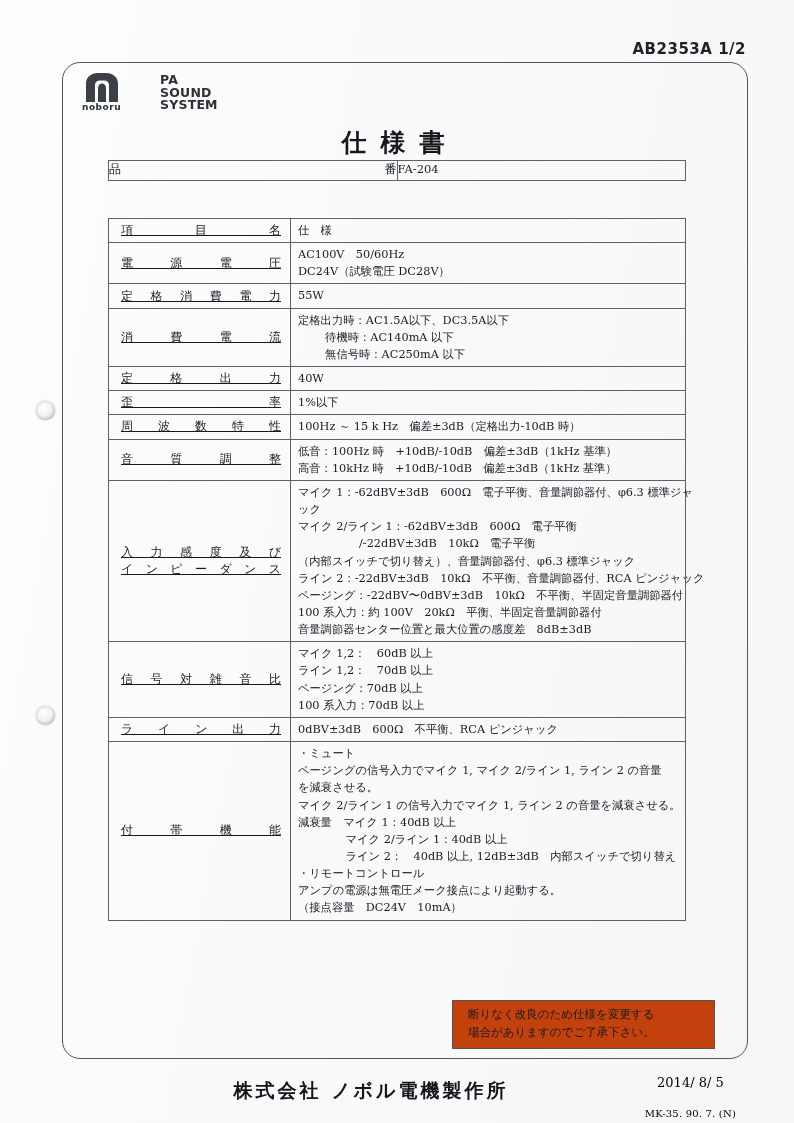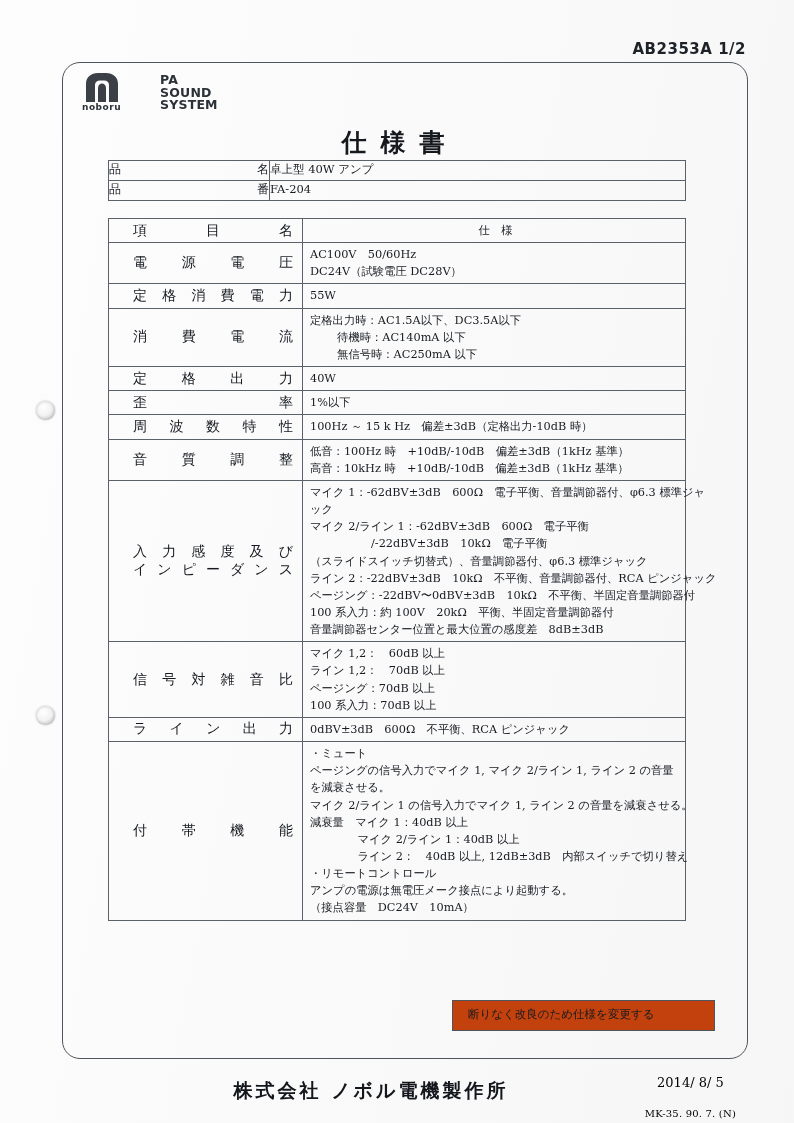--- a/index.html
+++ b/index.html
@@ -155,36 +155,37 @@
 
   
   #main-table {
     left: 108px;
     top: 218px;
     width: 578px;
   }
   #main-table td.lbl {
     width: 160px;
     vertical-align: middle;
-    font-size: 14px;
-    padding-left: 24px;
+    font-size: 12px;
+    padding-left: 12px;
     padding-right: 9px;
+    text-decoration: underline;
   }
   #main-table td.val {
     font-size: 11.3px;
     line-height: 1.52;
     padding: 3px 4px 3px 7px;
   }
   .lbl-2line {
     text-align: justify;
     text-align-last: justify;
   }
   .lbl-2line div { text-align: justify; text-align-last: justify; }
   .hdr-val {
-    text-align: center;
+    text-align: left;
     font-size: 12px;
     letter-spacing: 0;
   }
   .val .line { white-space: nowrap; }
   .val .indent1 { padding-left: 2.4em; }
   .val .indent2 { padding-left: 4.2em; }
   .val .indent4 { padding-left: 5.4em; }
 
   
   .notice {
@@ -256,24 +257,20 @@
     <span>SOUND</span>
     <span>SYSTEM</span>
   </div>
 </div>
 
 <div class="doc-title">仕様書</div>
 
 <table class="spec" id="header-table">
   <tbody>
     <tr>
-      <td class="lbl" style="width:160px">品　　　　名</td>
-      <td class="val">卓上型 40W アンプ</td>
-    </tr>
-    <tr>
       <td class="lbl">品　　　　番</td>
       <td class="val">FA-204</td>
     </tr>
   </tbody>
 </table>
 
 <table class="spec" id="main-table">
   <tbody id="main-tbody">
       <tr>
         <td class="lbl" style="width: 160px;">項　目　名</td>
@@ -328,21 +325,21 @@
       <tr>
         <td class="lbl lbl-2line">
           <div>入 力 感 度 及 び</div>
           <div>イ ン ピ ー ダ ン ス</div>
         </td>
         <td class="val">
           <div class="line">マイク 1：-62dBV±3dB　600Ω　電子平衡、音量調節器付、φ6.3 標準ジャ</div>
           <div class="line">ック</div>
           <div class="line">マイク 2/ライン 1：-62dBV±3dB　600Ω　電子平衡</div>
           <div class="line indent4">/-22dBV±3dB　10kΩ　電子平衡</div>
-          <div class="line">（スライドスイッチ切替式）、音量調節器付、φ6.3 標準ジャック</div>
+          <div class="line">（内部スイッチで切り替え）、音量調節器付、φ6.3 標準ジャック</div>
           <div class="line">ライン 2：-22dBV±3dB　10kΩ　不平衡、音量調節器付、RCA ピンジャック</div>
           <div class="line">ページング：-22dBV〜0dBV±3dB　10kΩ　不平衡、半固定音量調節器付</div>
           <div class="line">100 系入力：約 100V　20kΩ　平衡、半固定音量調節器付</div>
           <div class="line">音量調節器センター位置と最大位置の感度差　8dB±3dB</div>
         </td>
       </tr>
       <tr>
         <td class="lbl">信 号 対 雑 音 比</td>
         <td class="val">
           <div class="line">マイク 1,2：　60dB 以上</div>
@@ -370,19 +367,20 @@
           <div class="line">・リモートコントロール</div>
           <div class="line">アンプの電源は無電圧メーク接点により起動する。</div>
           <div class="line">（接点容量　DC24V　10mA）</div>
         </td>
       </tr>
     </tbody>
 </table>
 
 <div class="notice">
   <div>断りなく改良のため仕様を変更する</div>
+  <div>場合がありますのでご了承下さい。</div>
 </div>
 
 <div class="footer-company">株式会社 ノボル電機製作所</div>
 <div class="footer-date">
   <div>2014/ 8/ 5</div>
   <div class="footer-code">MK-35. 90. 7. (N)</div>
 </div>
 
 </body></html>

